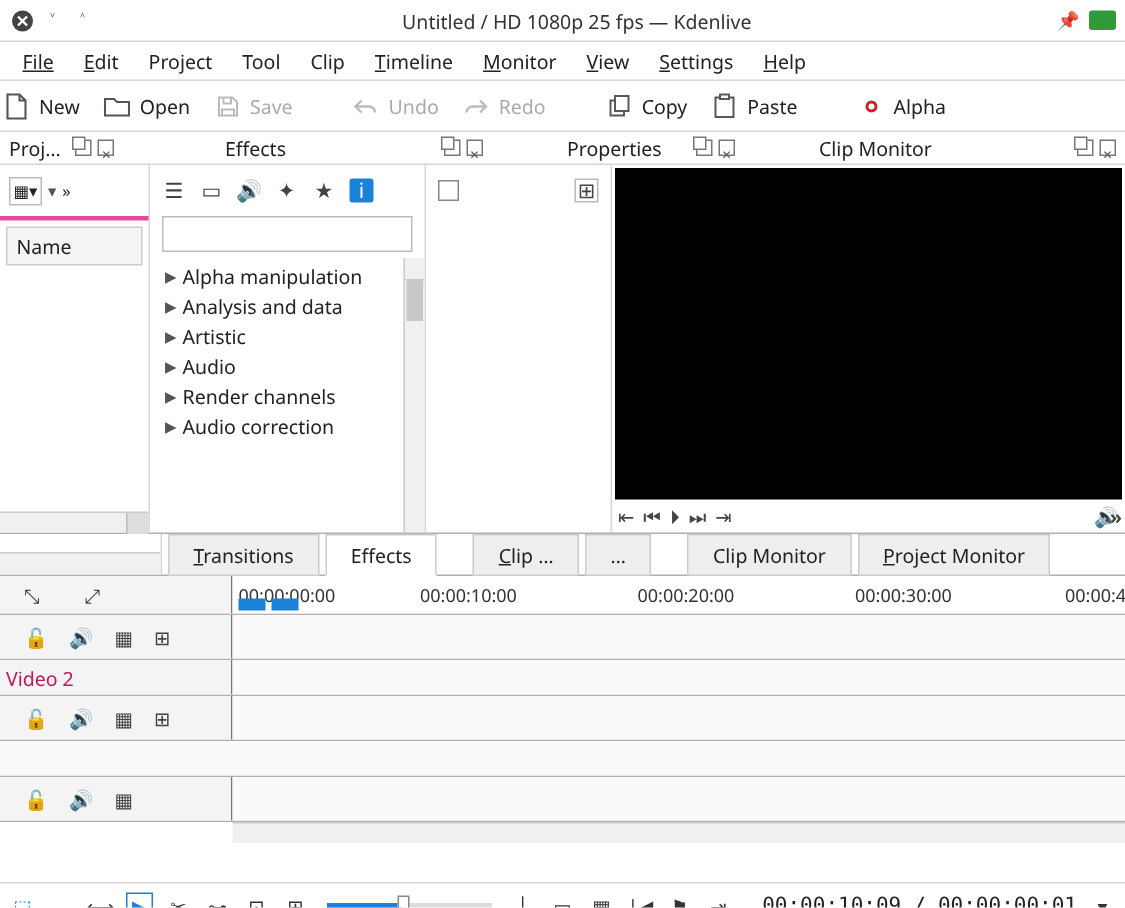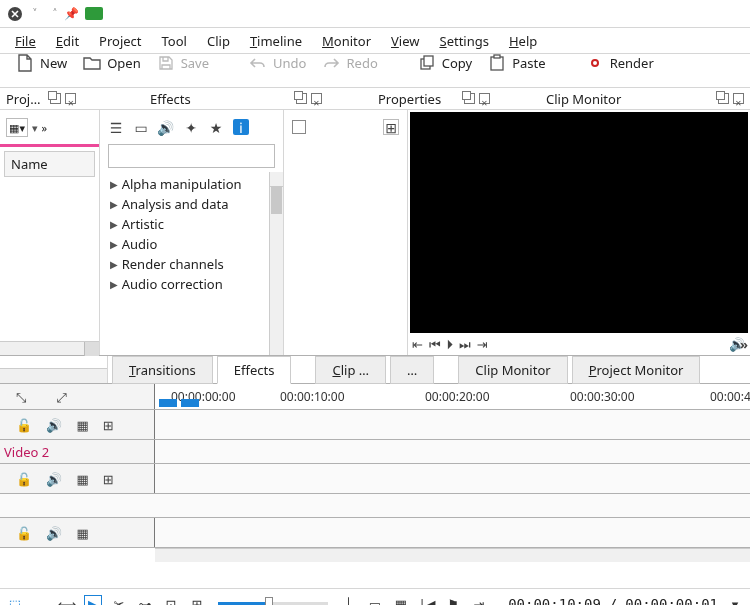--- a/index.html
+++ b/index.html
@@ -9,21 +9,21 @@
   .tb-ico { width: 18px; height: 18px; display: flex; align-items: center; justify-content: center; font-size: 12px; color: #555; }
   .tb-title { flex: 1; text-align: center; color: #333; }
   .tb-right { display: flex; gap: 6px; align-items: center; }
   .pin { color: #555; font-size: 12px; }
   .app-badge { width: 18px; height: 13px; background: #2e9a3a; border-radius: 2px; }
 
   .menubar { display: flex; align-items: center; height: 26px; padding: 0 6px; gap: 2px; border-bottom: 1px solid #d6d6d6; }
   .menu { padding: 2px 9px; }
   .menu u { text-decoration: underline; }
 
-  .toolbar { display: flex; align-items: flex-start; height: 34px; padding: 0 16px; gap: 16px; border-bottom: 1px solid #d6d6d6; }
+  .toolbar { display: flex; align-items: center; height: 34px; padding: 0 2px; gap: 16px; border-bottom: 1px solid #d6d6d6; }
   .tbtn { display: inline-flex; align-items: center; gap: 6px; color: #222; }
   .tbtn.disabled { color: #aaa; }
   .tico { width: 18px; height: 18px; display: inline-flex; align-items: center; justify-content: center; }
   .rec-dot { width: 8px; height: 8px; border: 2px solid #c22; border-radius: 50%; }
 
   .panels-hdr { display: flex; align-items: center; height: 22px; border-bottom: 1px solid #d6d6d6; gap: 44px; }
   .phdr { display: flex; align-items: center; padding: 0 6px; gap: 4px; height: 100%; }
   .phdr .lbl { margin-right: 6px; }
   .sqico { width: 11px; height: 11px; border: 1px solid #777; }
   .sqico.x::before { content: "✕"; font-size: 8px; position: relative; top: -2px; left: 1px; color: #555; }
@@ -100,20 +100,21 @@
   <div class="tb-left">
     <span class="tb-ico">
       <svg width="16" height="16" viewBox="0 0 16 16">
           <circle cx="8" cy="8" r="7" fill="#444"></circle>
           <path d="M5 5 L11 11 M11 5 L5 11" stroke="#fff" stroke-width="1.6"></path>
         </svg>
     </span>
     <span class="tb-ico">˅</span>
     <span class="tb-ico">˄</span>
   </div>
+  <div class="tb-title">Untitled / HD 1080p 25 fps — Kdenlive</div>
   <div class="tb-right">
     <span class="pin">📌</span>
     <span class="app-badge"></span>
   </div>
 </div>
 
 <div class="menubar">
   <span class="menu"><u>File</u></span>
   <span class="menu"><u>E</u>dit</span>
   <span class="menu">Project</span>
@@ -185,21 +186,21 @@
           <rect x="5" y="1" width="6" height="3" fill="#fff" stroke="#555" stroke-width="1.3"></rect>
         </svg>
       </span>
     <span>Paste</span>
   </span>
   <span style="width:8px"></span>
   <span class="tbtn">
     <span class="tico">
         <span class="rec-dot"></span>
       </span>
-    <span>Render</span>
+    <span>Alpha</span>
   </span>
 </div>
 
 <div class="panels-hdr">
   <div class="phdr" style="width:100px">
     <span class="lbl">Proj…</span>
     <span class="sqico pop"></span>
     <span class="sqico x"></span>
   </div>
   <div class="phdr" style="width:184px">
@@ -311,21 +312,21 @@
   <div class="tab"><u>P</u>roject Monitor</div>
 </div>
 
 <div class="timeline">
   <div class="tl-ruler">
     <div class="tl-left">
       <span>⤡</span>
       <span>⤢</span>
     </div>
     <div class="tl-right">
-      <span class="tick" style="left:16px">00:00:00:00</span>
+      <span class="tick" style="left:4px">00:00:00:00</span>
       <span class="tick" style="left:125px">00:00:10:00</span>
       <span class="tick" style="left:270px">00:00:20:00</span>
       <span class="tick" style="left:415px">00:00:30:00</span>
       <span class="tick" style="left:555px">00:00:40:00</span>
       <span class="blueseg" style="left:4px;width:18px"></span>
       <span class="blueseg" style="left:26px;width:18px"></span>
     </div>
   </div>
   <div class="tl-track">
     <div class="tl-left">

